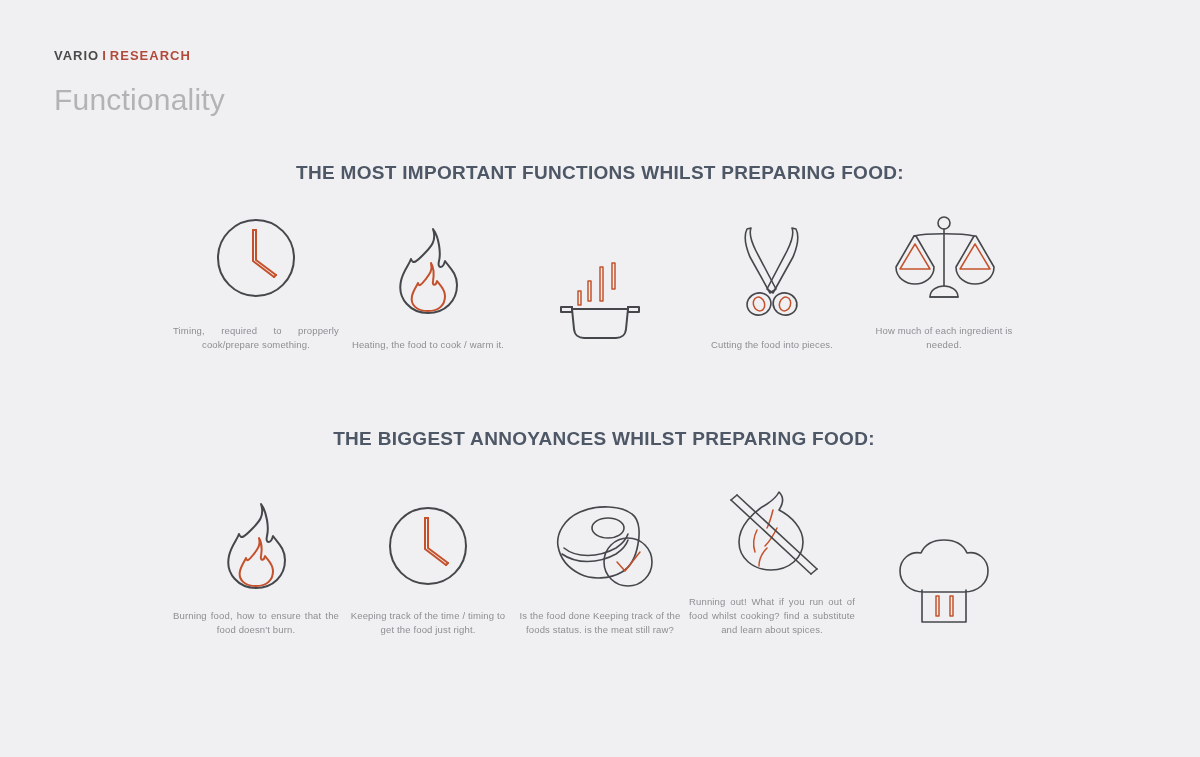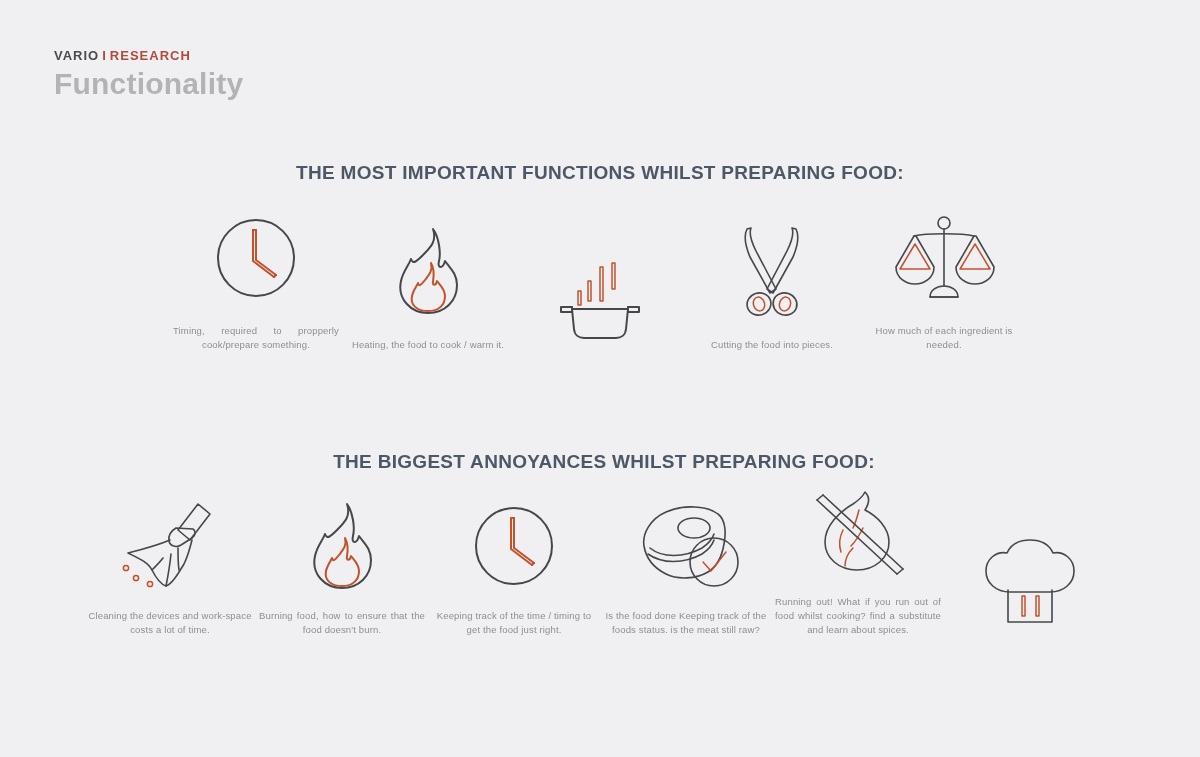--- a/index.html
+++ b/index.html
@@ -23,39 +23,39 @@
     font-size: 13px;
     font-weight: bold;
     letter-spacing: 1.0px;
     color: #4a4a4a;
     white-space: nowrap;
   }
   .kicker .sep { color: #b24a3c; margin: 0 3px; }
   .kicker .accent { color: #b24a3c; }
   .page-title {
     font-size: 30px;
-    font-weight: 700;
+    font-weight: 400;
     color: #b3b3b5;
     letter-spacing: 0.2px;
-    margin-top: 4px;
+    margin-top: 20px;
     line-height: 1.15;
   }
 
   
   .section-heading {
     position: absolute;
     width: 1200px;
     text-align: center;
     font-size: 19px;
     font-weight: bold;
     letter-spacing: 0.3px;
     color: #4d5766;
   }
   #sec1-heading { top: 162px; }
-  #sec2-heading { top: 451px; padding-left: 8px; }
+  #sec2-heading { top: 428px; padding-left: 8px; }
 
   .row {
     position: absolute;
     display: flex;
     justify-content: center;
     align-items: flex-end;
   }
   #row1 { top: 205px; left: 150px; width: 900px; }
   #row2 { top: 480px; left: 60px; width: 1080px; }
 
@@ -173,36 +173,20 @@
         </svg>
       </div>
       <div class="caption">How much of each ingredient is needed.</div>
     </div>
   </div>
 
   <div class="section-heading" id="sec2-heading">THE BIGGEST ANNOYANCES WHILST PREPARING FOOD:</div>
 
   <div class="row" id="row2">
 
-    <div class="item">
-      <div class="icon-box">
-        <svg width="108" height="96" viewBox="0 0 108 96">
-          <path class="dk-thin" d="M82 6 L62 32 L74 42 L94 16 Z"></path>
-          <path class="dk-thin" d="M60 30 C55 33 52 38 53 43 C54 48 60 50 65 47 L76 40 C80 37 80 33 77 31 Z"></path>
-          <path class="dk-thin" d="M54 42 C40 48 24 52 12 55 C22 60 32 64 36 72 C40 80 44 86 50 88 C56 86 62 76 68 66 C72 58 74 50 76 42"></path>
-          <path class="dk-thin" d="M36 72 C40 68 44 64 47 60"></path>
-          <path class="dk-thin" d="M50 88 C52 78 54 66 55 56"></path>
-          <path class="dk-thin" d="M62 50 C62 58 62 66 63 72"></path>
-          <circle class="or-thin" cx="10" cy="70" r="2.6"></circle>
-          <circle class="or-thin" cx="20" cy="80" r="2.6"></circle>
-          <circle class="or-thin" cx="34" cy="86" r="2.6"></circle>
-        </svg>
-      </div>
-      <div class="caption">Cleaning the devices and work-space costs a lot of time.</div>
-    </div>
 
     <div class="item">
       <div class="icon-box">
         <svg width="82" height="92" viewBox="0 0 82 92">
           <path class="dk" d="M46 4 C50 16 44 22 36 30 C30 36 26 40 24 34 C22 40 16 46 14 56 C10 74 24 88 41 88 C58 88 70 76 70 60 C70 48 62 42 58 36 C56 44 50 44 52 36 C54 28 52 12 46 4 Z"></path>
           <path class="or" d="M44 38 C46 46 42 50 38 55 C34 60 32 62 31 58 C29 62 26 66 25 71 C23 80 30 86 41 86 C52 86 58 80 58 71 C58 64 53 60 50 56 C49 61 45 61 46 56 C47 50 47 43 44 38 Z"></path>
         </svg>
       </div>
       <div class="caption justify">Burning food, how to ensure that the food doesn't burn.</div>
     </div>

